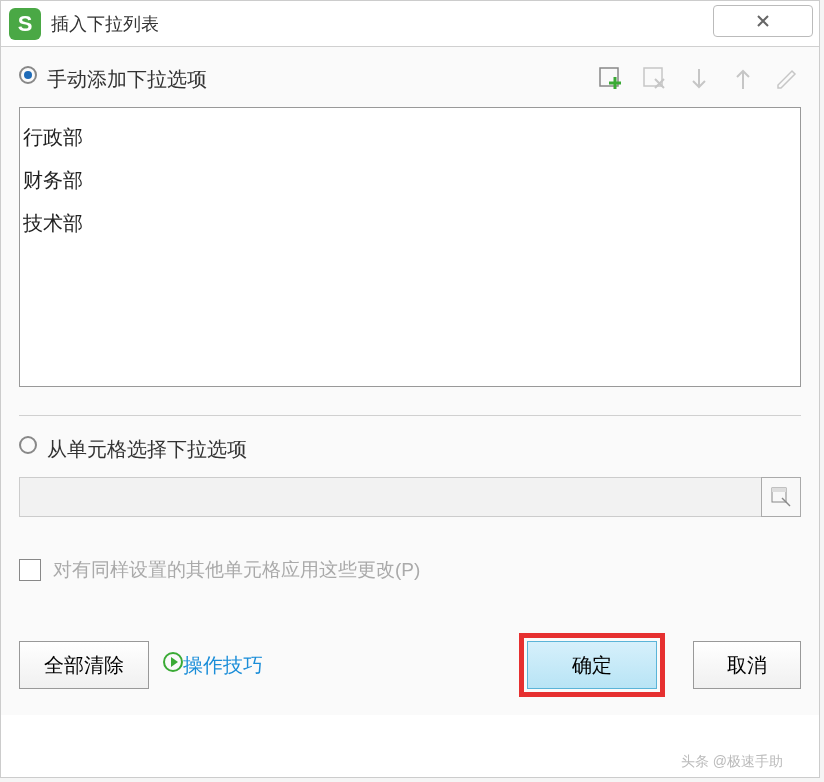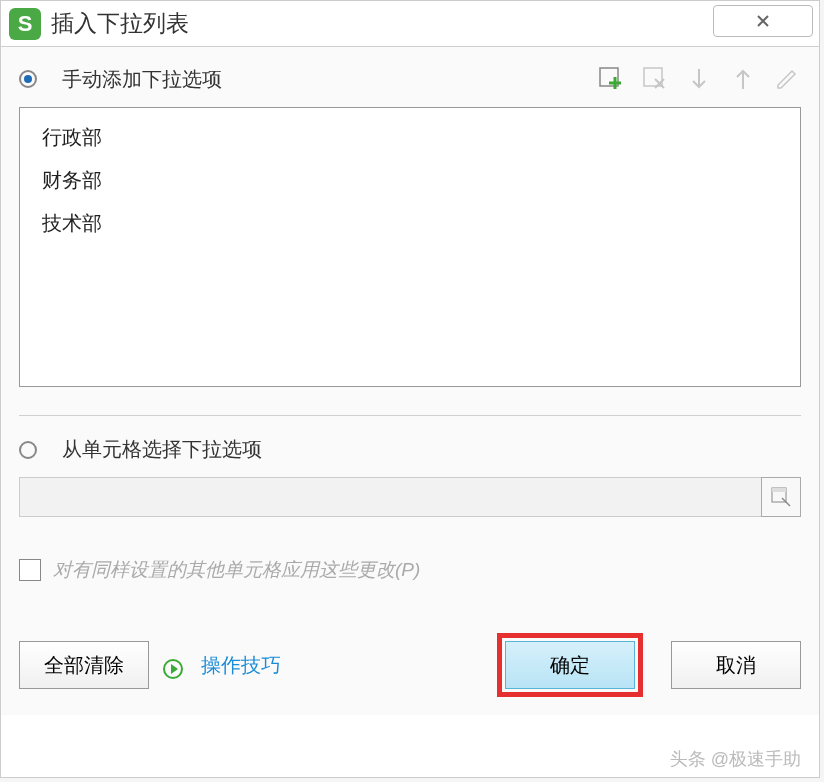--- a/index.html
+++ b/index.html
@@ -31,21 +31,21 @@
       border-radius: 6px;
       display: flex;
       align-items: center;
       justify-content: center;
       color: #fff;
       font-weight: bold;
       font-size: 22px;
       margin-right: 10px;
     }
     .title-text {
-      font-size: 23px;
+      font-size: 18px;
       color: #333;
     }
     .close-btn {
       position: absolute;
       right: 6px;
       top: 4px;
       width: 100px;
       height: 32px;
       border: 1px solid #bbb;
       border-radius: 4px;
@@ -62,22 +62,22 @@
       background: #fafafa;
     }
     .option-row {
       display: flex;
       align-items: center;
       justify-content: space-between;
       margin-bottom: 14px;
     }
     .radio-group {
       display: flex;
-      align-items: center;
-      gap: 25px;
+      align-items: flex-start;
+      gap: 10px;
     }
     .radio {
       width: 18px;
       height: 18px;
       border-radius: 50%;
       border: 2px solid #888;
       display: flex;
       align-items: center;
       justify-content: center;
       cursor: pointer;
@@ -105,21 +105,21 @@
       display: flex;
       align-items: center;
       justify-content: center;
     }
     .icon-btn.disabled { opacity: 0.45; }
     .listbox {
       width: 100%;
       height: 280px;
       border: 1px solid #999;
       background: #fff;
-      padding: 8px 22px;
+      padding: 8px 3px;
       overflow-y: auto;
     }
     .list-item {
       font-size: 20px;
       color: #222;
       padding: 8px 0;
       cursor: pointer;
     }
     .divider {
       height: 1px;
@@ -153,21 +153,20 @@
       justify-content: center;
       cursor: pointer;
       margin-left: -1px;
     }
     .checkbox-row {
       display: flex;
       align-items: center;
       gap: 12px;
       margin-top: 40px;
       margin-bottom: 40px;
-      font-style: italic;
     }
     .checkbox {
       width: 22px;
       height: 22px;
       border: 1px solid #888;
       background: #fff;
       cursor: pointer;
     }
     .checkbox-label {
       font-size: 19px;
@@ -199,25 +198,25 @@
     .btn-ok-wrapper {
       border: 5px solid #e63030;
       padding: 3px;
       display: inline-flex;
     }
     .btn-ok {
       width: 130px;
       background: linear-gradient(#d6f0fb, #b8e4f5);
       border: 1px solid #5ab4d8;
     }
-    .btn-cancel { width: 130px; }
+    .btn-cancel { width: 108px; }
     .tips-link {
       display: flex;
-      align-items: flex-end;
-      gap: 18px;
+      align-items: flex-start;
+      gap: 0;
       font-size: 20px;
       color: #1a8dd8;
       cursor: pointer;
     }
     .play-icon {
       width: 20px;
       height: 20px;
       border: 2px solid #3aaa35;
       border-radius: 50%;
       display: flex;
@@ -226,23 +225,23 @@
     }
     .play-icon::after {
       content: '';
       border-left: 7px solid #3aaa35;
       border-top: 5px solid transparent;
       border-bottom: 5px solid transparent;
       margin-left: 2px;
     }
     .watermark {
       position: absolute;
-      right: 18px;
+      right: 36px;
       bottom: 6px;
-      font-size: 18px;
+      font-size: 14px;
       color: #bbb;
       pointer-events: none;
     }
     .footer-right { display: flex; align-items: center; gap: 28px; }
   </style>
 </head>
 <body>
 
 <div class="dialog">
 

